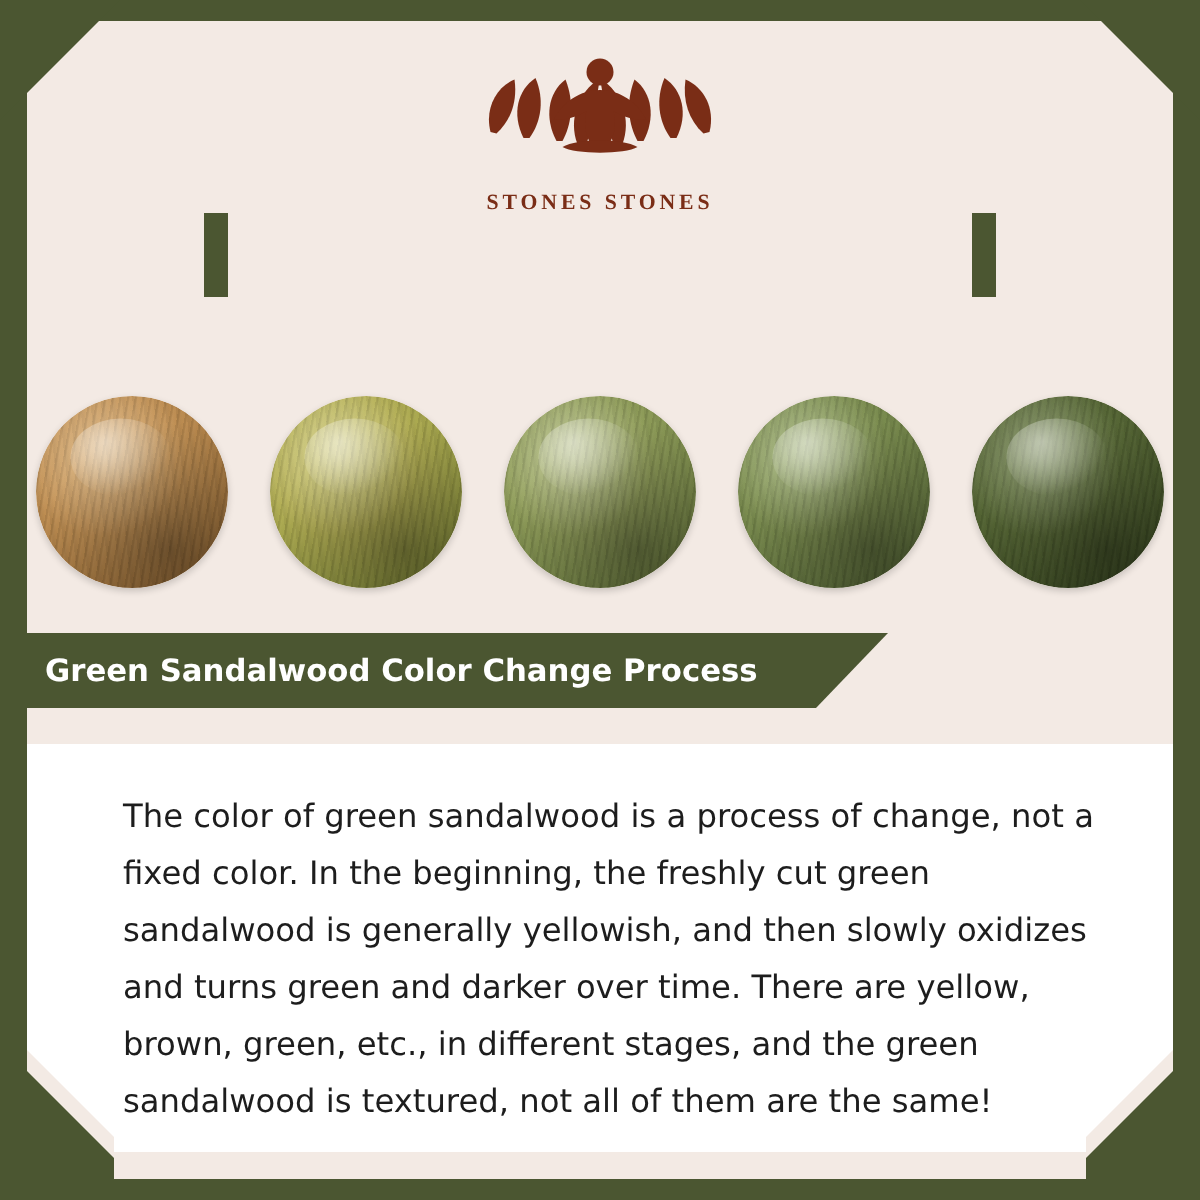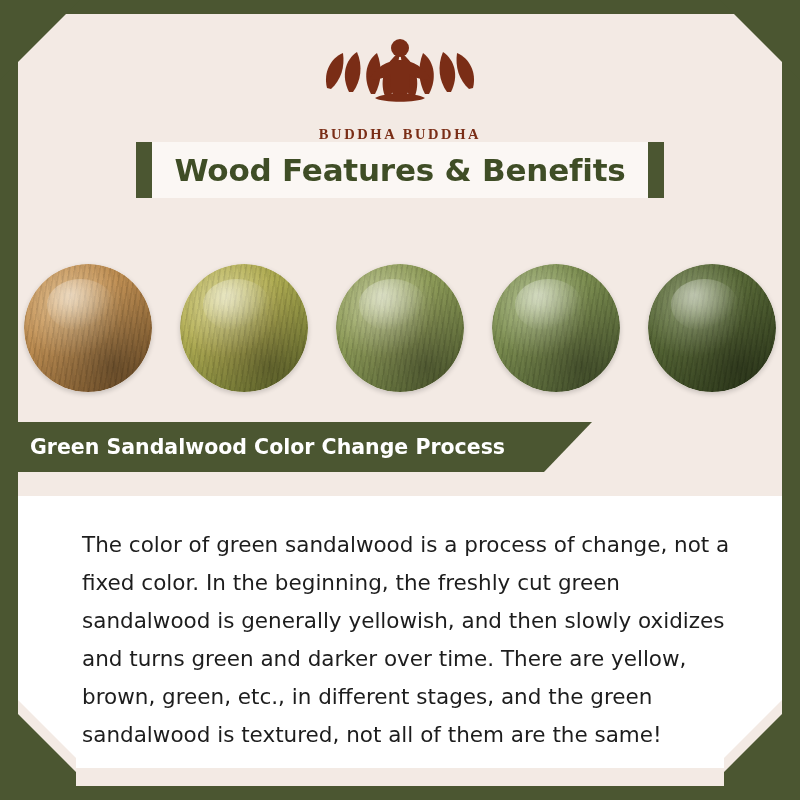--- a/index.html
+++ b/index.html
@@ -213,28 +213,25 @@
           <path d="M110 74 C116 58 110 40 95 30 C98 48 100 62 104 74 Z"></path>
 
           <circle cx="95" cy="26" r="9"></circle>
 
           <path d="M95 38 C108 38 120 46 126 58 C118 58 110 56 104 52 C106 60 105 68 101 74 L89 74 C85 68 84 60 86 52 C80 56 72 58 64 58 C70 46 82 38 95 38 Z"></path>
 
           <path d="M70 76 C80 70 110 70 120 76 C112 81 78 81 70 76 Z"></path>
         </g>
       </svg>
     </div>
-    <div class="logo-text">BUDDHA BUDDHA</div>
+    <div class="logo-text">STONES STONES</div>
   </div>
 
   <div class="title-rule-l"></div>
   <div class="title-rule-r"></div>
-  <div class="title-band">
-    <div class="title">Wood Features &amp; Benefits</div>
-  </div>
 
   <div class="beads">
     <div class="bead">
       <div class="bead-fill" style="position:absolute;inset:0;border-radius:50%;background:radial-gradient(circle at 36% 32%, #d7a96a 0%, #c49356 38%, #a87a42 70%, #7c5529 100%);"></div>
       <div class="grain"></div>
       <div class="shade"></div>
       <div class="shine"></div>
     </div>
     <div class="bead">
       <div class="bead-fill" style="position:absolute;inset:0;border-radius:50%;background:radial-gradient(circle at 36% 32%, #cfc974 0%, #b5b055 38%, #969a44 70%, #65702c 100%);"></div>

